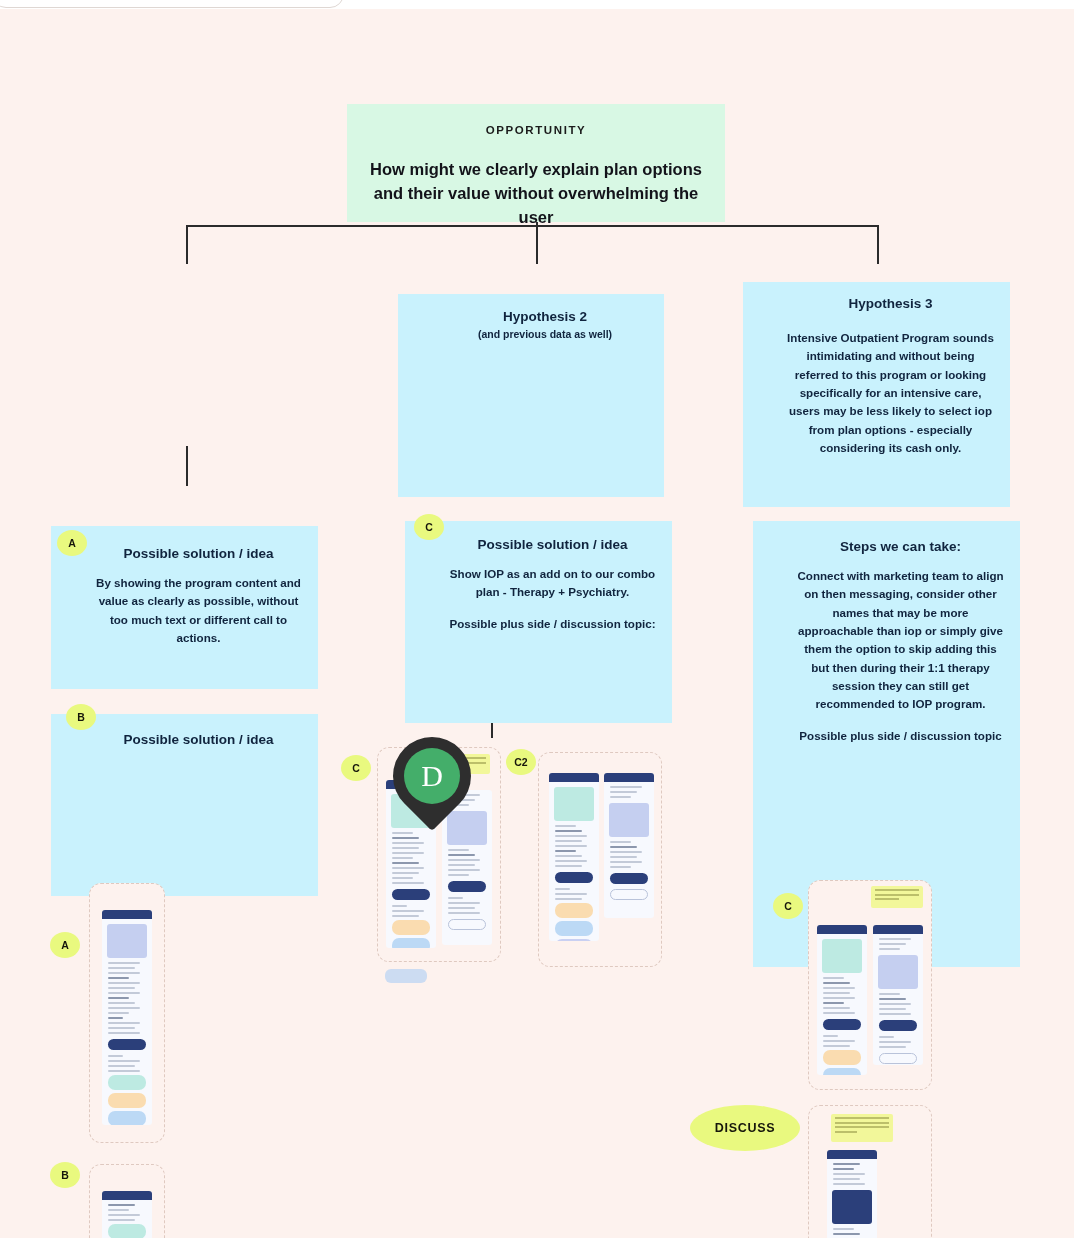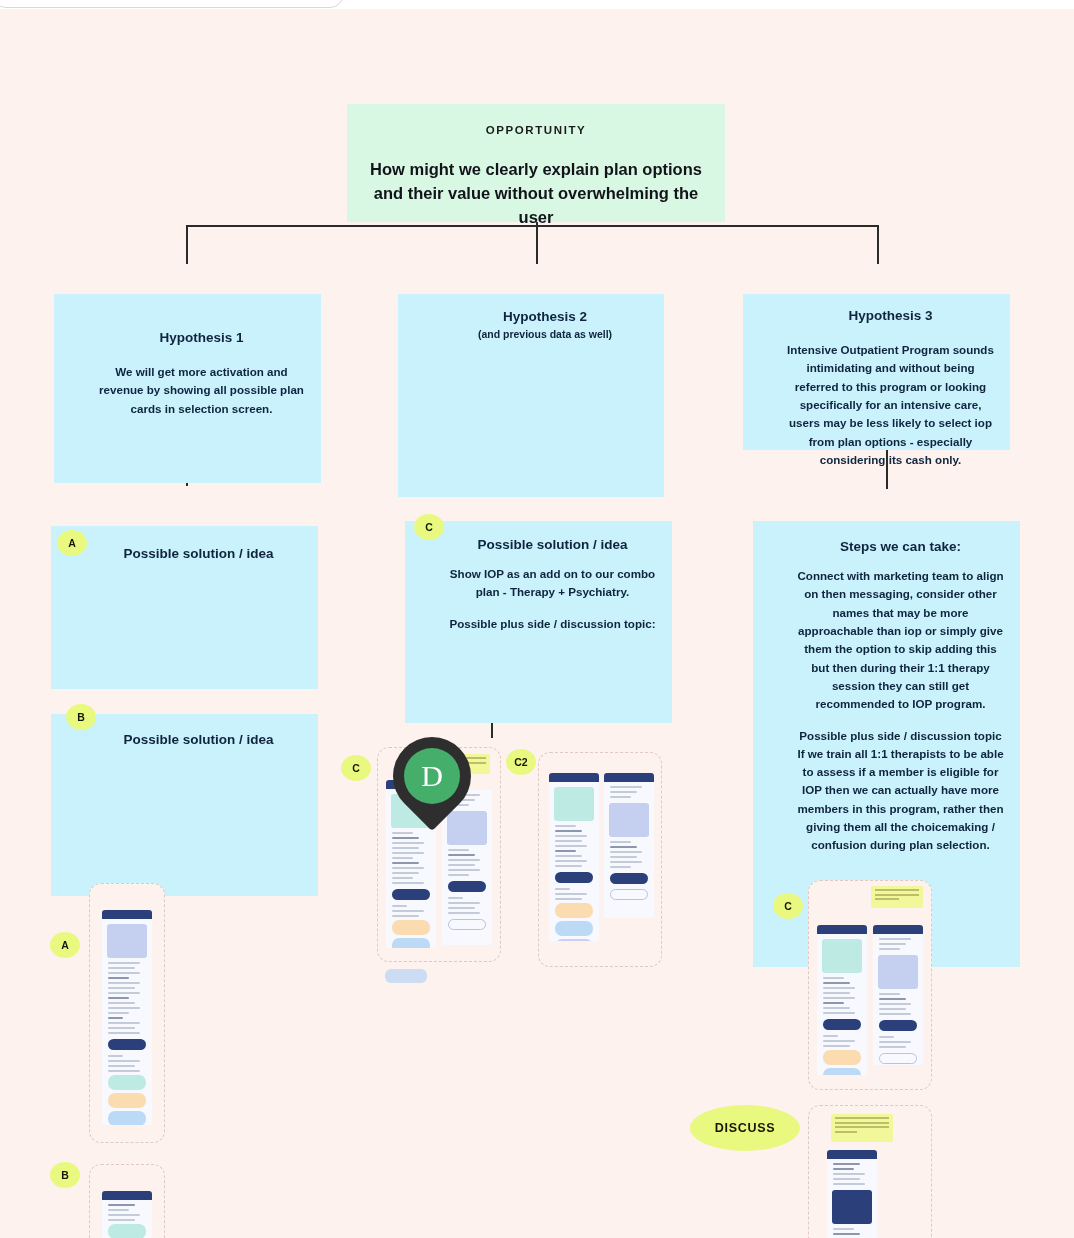--- a/index.html
+++ b/index.html
@@ -159,41 +159,37 @@
   <div class="line vline" style="left:186px; top:437px; height:40px;"></div>
   <div class="line vline" style="left:536px; top:448px; height:34px;"></div>
   <div class="line vline" style="left:886px; top:441px; height:39px;"></div>
   <div class="line vline" style="left:491px; top:684px; height:45px;"></div>
 
   <div class="card card-green" style="left:347px; top:66px; width:378px; height:118px; padding-top:20px;">
     <div class="kicker">OPPORTUNITY</div>
     <div class="headline">How might we clearly explain plan options and their value without overwhelming the user</div>
   </div>
 
-  <div class="card card-blue" style="left:54px; top:256px; width:267px; height:189px; padding-top:36px;">
-    <div class="card-title">Hypothesis 1</div>
-    <div class="gap-lg"></div>
-    <div class="card-body">We will get more activation and revenue by showing all possible plan cards in selection screen.</div>
-  </div>
 
   <div class="card card-blue" style="left:398px; top:256px; width:266px; height:203px; padding-top:15px;">
     <div class="card-title">Hypothesis 2</div>
     <div class="card-sub">(and previous data as well)</div>
     <div class="gap-md"></div>
   </div>
 
-  <div class="card card-blue" style="left:743px; top:256px; width:267px; height:156px; padding-top:14px;">
+  <div class="card card-blue" style="left:743px; top:244px; width:267px; height:225px; padding-top:14px;">
     <div class="card-title">Hypothesis 3</div>
     <div class="gap-lg"></div>
     <div class="card-body">Intensive Outpatient Program sounds intimidating and without being referred to this program or looking specifically for an intensive care, users may be less likely to select iop from plan options - especially considering its cash only.</div>
   </div>
 
   <div class="card card-blue" style="left:51px; top:488px; width:267px; height:163px; padding-top:20px;">
     <div class="card-title">Possible solution / idea</div>
     <div class="gap-md"></div>
+    <div class="card-body">By showing the program content and value as clearly as possible, without too much text or different call to actions.</div>
   </div>
   <div class="badge" style="left:57px; top:521px;">
     <span>A</span>
   </div>
 
   <div class="card card-blue" style="left:51px; top:676px; width:267px; height:182px; padding-top:18px;">
     <div class="card-title">Possible solution / idea</div>
     <div class="gap-md"></div>
   </div>
   <div class="badge" style="left:66px; top:695px;">
@@ -210,21 +206,20 @@
   <div class="badge" style="left:414px; top:505px;">
     <span>C</span>
   </div>
 
   <div class="card card-blue" style="left:753px; top:483px; width:267px; height:446px; padding-top:18px;text-align:center;">
     <div class="card-title">Steps we can take:</div>
     <div class="gap-md"></div>
     <div class="card-body">Connect with marketing team to align on then messaging, consider other names that may be more approachable than iop or simply give them the option to skip adding this but then during their 1:1 therapy session they can still get recommended to IOP program.</div>
     <div class="gap-md"></div>
     <div class="card-body">Possible plus side / discussion topic</div>
-    <div class="card-body">If we train all 1:1 therapists to be able to assess if a member is eligible for IOP then we can actually have more members in this program, rather then giving them all the choicemaking / confusion during plan selection.</div>
   </div>
 
   <div class="mock-frame" style="left:377px; top:738px; width:124px; height:215px;">
     <div class="phone" style="left:8px; top:32px; width:50px; height:168px;">
       <div class="ph-bar"></div>
       <div class="ph-hero hero-teal"></div>
       <div class="ph-lines">
         <div class="ph-line s55"></div>
           <div class="ph-line dark s70"></div>
         <div class="ph-line s85"></div>

